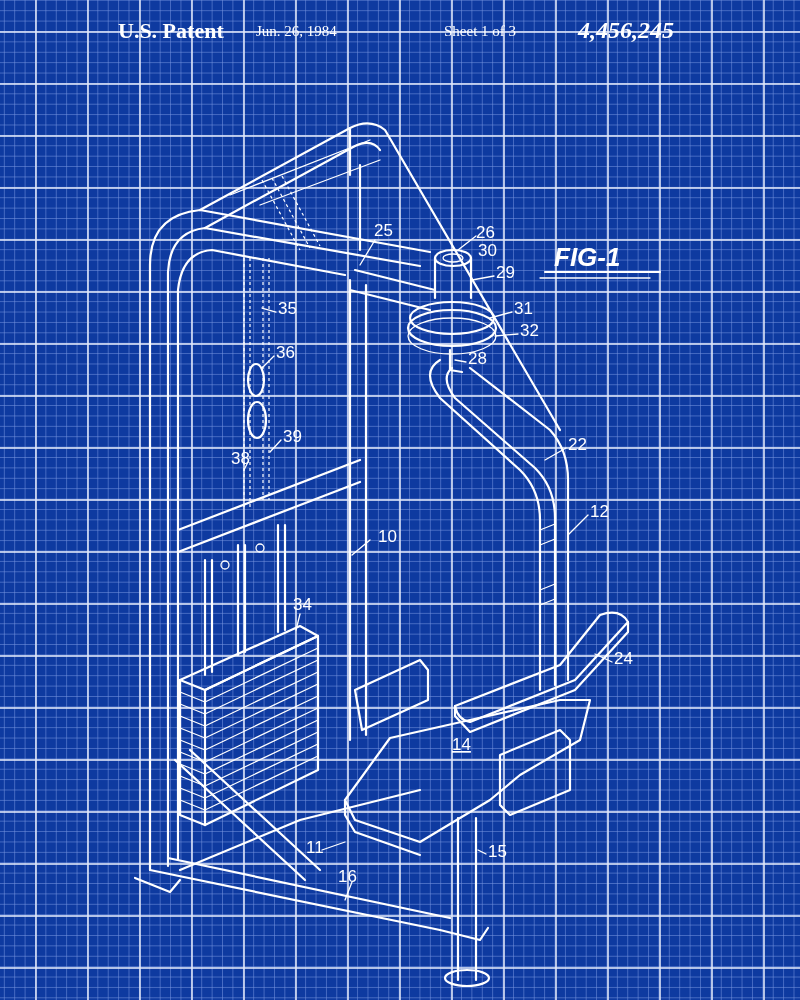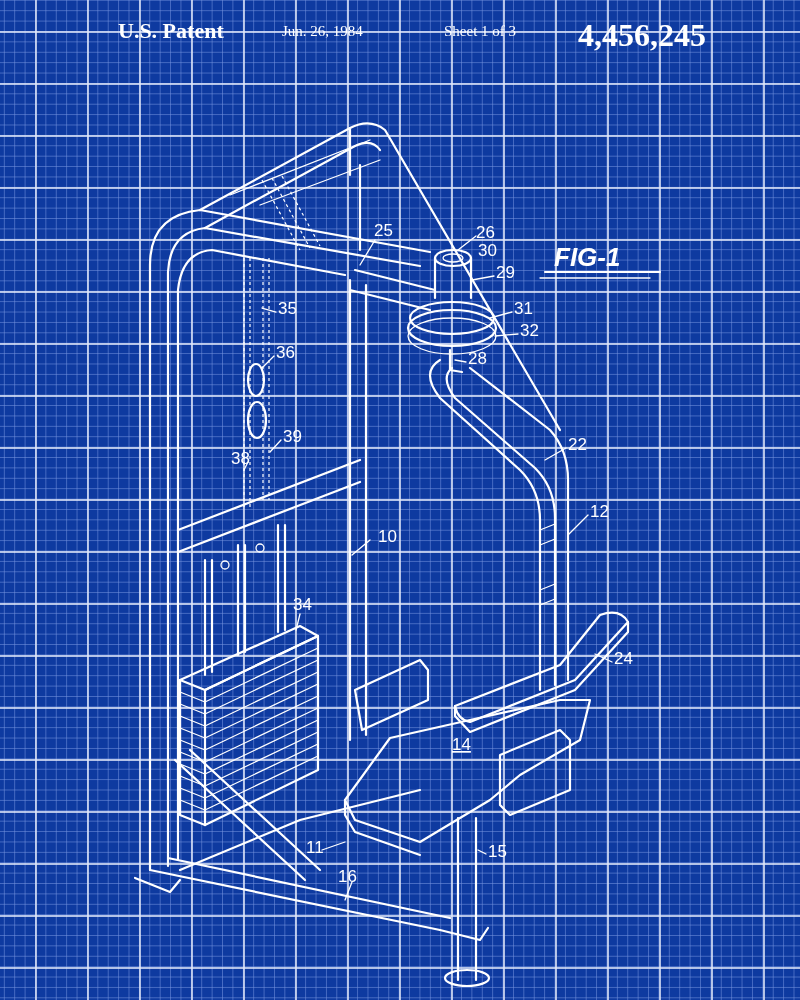--- a/index.html
+++ b/index.html
@@ -11,23 +11,23 @@
         linear-gradient(to right, rgba(225,232,250,0.78) 0 1.6px, transparent 1.6px),
         linear-gradient(to bottom, rgba(225,232,250,0.78) 0 1.6px, transparent 1.6px),
         linear-gradient(to right, rgba(120,150,225,0.55) 0 1px, transparent 1px),
         linear-gradient(to bottom, rgba(120,150,225,0.55) 0 1px, transparent 1px);
       background-size: 52px 52px, 52px 52px, 10.4px 10.4px, 10.4px 10.4px;
       background-position: 35px 31px, 35px 31px, 35px 31px, 35px 31px;
     }
     #header { position: absolute; left: 0; top: 10px; width: 644px; height: 40px; }
     .hdr { position: absolute; color: #ffffff; font-family: "Liberation Serif", serif; white-space: nowrap; }
     .hdr-patent { left: 118px; top: 8px; font-size: 22px; font-weight: bold; }
-    .hdr-date { left: 282px; top: 13px; font-size: 15px; }
+    .hdr-date { left: 256px; top: 13px; font-size: 15px; }
     .hdr-sheet { left: 428px; top: 13px; font-size: 15px; margin-left: 16px; }
-    .hdr-number { left: 578px; top: 7px; font-size: 32px; font-weight: bold; }
+    .hdr-number { left: 578px; top: 7px; font-size: 24px; font-weight: bold; font-style: italic; }
     #drawing { position: absolute; left: 0; top: 0; width: 800px; height: 1000px; }
     #drawing svg { width: 800px; height: 1000px; display: block; }
     .ln { fill: none; stroke: #ffffff; stroke-width: 2.2; stroke-linecap: round; stroke-linejoin: round; }
     .ln-thin { fill: none; stroke: #ffffff; stroke-width: 1.3; stroke-linecap: round; stroke-linejoin: round; }
     .ln-dash { fill: none; stroke: #ffffff; stroke-width: 1.2; stroke-dasharray: 3 3; }
     .lbl { fill: #ffffff; font-family: "Liberation Sans", sans-serif; font-size: 17px; }
     .fig { fill: #ffffff; font-family: "Liberation Sans", sans-serif; font-size: 26px; font-style: italic; font-weight: bold; }
   </style>
 </head>
 <body>

